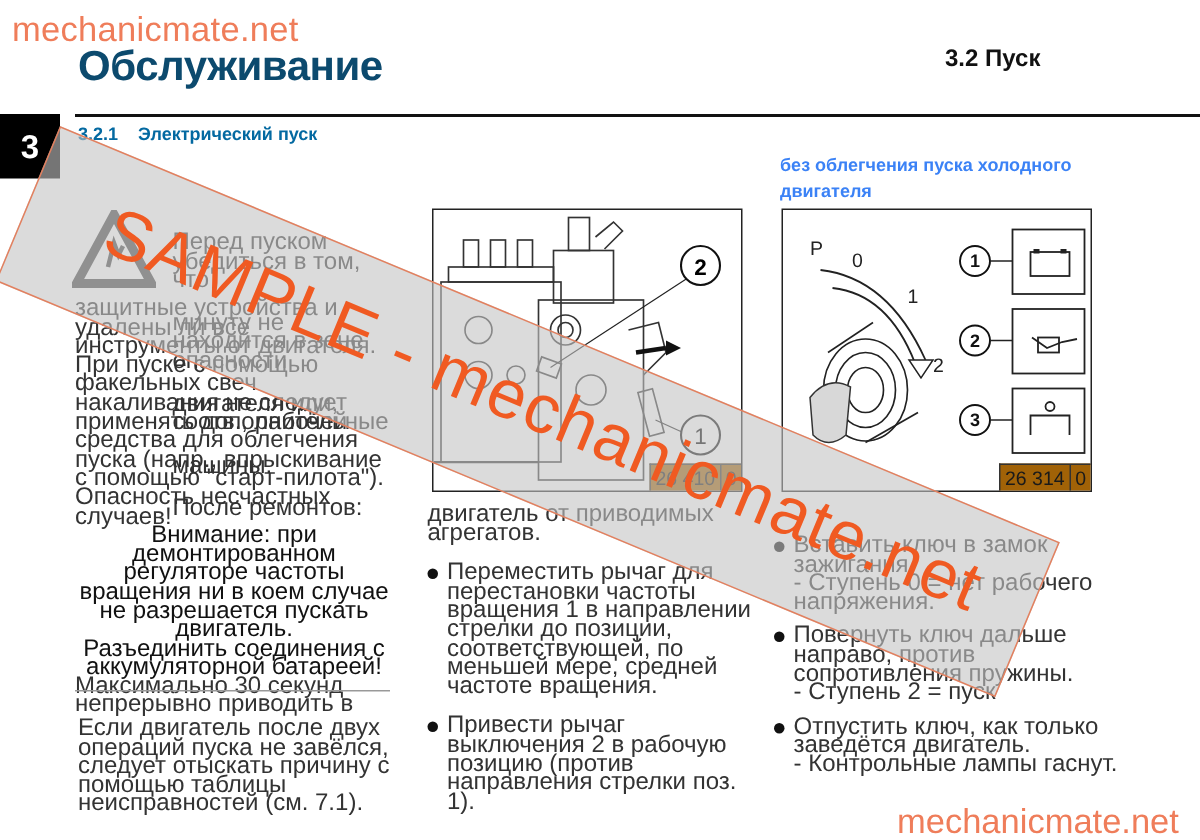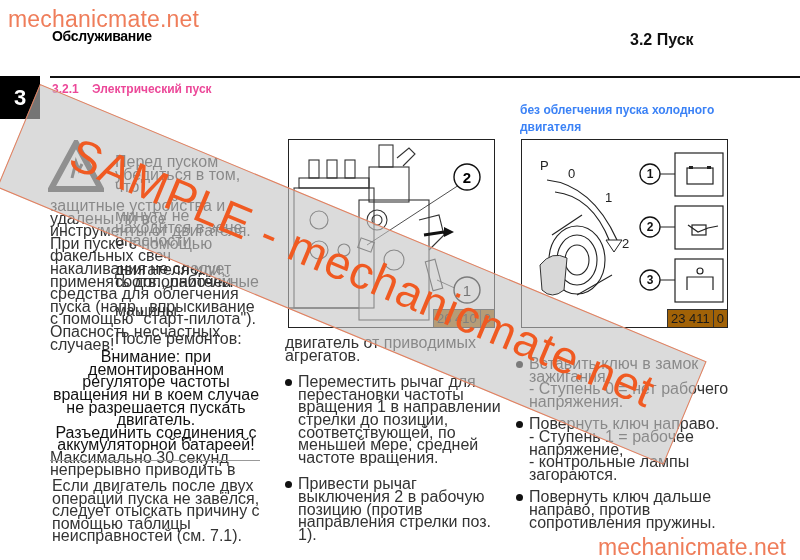--- a/index.html
+++ b/index.html
@@ -1,24 +1,24 @@
 <!DOCTYPE html>
 <html><head>
 <meta charset="utf-8">
 <style>
   html,body{margin:0;padding:0;}
   body{width:800px;height:560px;background:#ffffff;position:relative;overflow:hidden;font-family:"Liberation Sans",sans-serif;color:#1a1a1a;}
   .abs{position:absolute;}
   .wm-top{left:8px;top:6px;font-size:23px;color:#ef7d5a;letter-spacing:0.2px;}
   .wm-bottom{left:598px;top:534px;font-size:23px;color:#ef7d5a;}
-  .page-title{left:52px;top:28px;font-size:14px;font-weight:bold;color:#000000;letter-spacing:-0.3px;}
+  .page-title{left:52px;top:28px;font-size:28px;font-weight:bold;color:#0c4a6e;letter-spacing:-0.3px;}
   .section-title{left:630px;top:31px;font-size:16px;font-weight:bold;color:#111;}
   .rule{left:50px;top:76px;width:750px;height:2px;background:#111;}
   .chapter-tab{left:0;top:76px;width:40px;height:43px;background:#000;color:#fff;font-weight:bold;font-size:22px;display:flex;align-items:center;justify-content:center;}
-  .subsection{left:52px;top:82px;font-size:12px;font-weight:bold;color:#ec4899;}
+  .subsection{left:52px;top:82px;font-size:12px;font-weight:bold;color:#0369a1;}
   .subsection .num{margin-right:10px;}
   .warn-tri{left:48px;top:140px;width:56px;height:52px;}
   .txt{font-size:16px;line-height:12.6px;color:#333;}
   .col-l{left:50px;top:200px;width:212px;}
   .col-l-top{left:115px;top:140px;width:150px;}
   .col-l p, .col-m p, .col-r p{margin:0;}
   .bold{font-weight:normal;color:#111;text-align:center;}
   .sep-l{left:50px;top:460px;width:210px;height:1px;background:#999;}
   .col-l-bottom{left:52px;top:464px;width:212px;}
   .right-head{left:520px;top:102px;font-size:12px;font-weight:bold;color:#3b82f6;line-height:17px;width:220px;}
@@ -157,43 +157,43 @@
         <line x1="138" y1="87" x2="153" y2="87"></line>
         <line x1="138" y1="140" x2="153" y2="140"></line>
       </g>
     <g font-family="Liberation Sans, sans-serif" font-size="12" font-weight="bold" text-anchor="middle" fill="#111">
       <text x="128" y="38">1</text>
         <text x="128" y="91">2</text>
         <text x="128" y="144">3</text>
     </g>
   </svg>
   <div class="fig-id">
-      <span>23 411</span>
+      <span>26 314</span>
       <span>0</span>
     </div>
 </div>
 
 <div class="abs txt col-m">
   <p>двигатель от приводимых агрегатов.</p>
   <p class="bullet" style="margin-top:14px !important">Переместить рычаг для перестановки частоты вращения 1 в направлении стрелки до позиции, соответствующей, по меньшей мере, средней частоте вращения.</p>
   <p class="bullet" style="margin-top:14px !important">Привести рычаг выключения 2 в рабочую позицию (против направления стрелки поз. 1).</p>
 </div>
 
 <div class="abs txt col-r">
   <div class="bullet" style="margin-top:0">
     <p>Вставить ключ в замок зажигания.</p>
     <p>- Ступень 0 = нет рабочего напряжения.</p>
   </div>
   <div class="bullet" style="margin-top:12px">
-    <p>Повернуть ключ направо.</p>
-    <p>- Ступень 1 = рабочее напряжение,</p>
-    <p>- контрольные лампы загораются.</p>
+    <p>Повернуть ключ дальше направо, против сопротивления пружины.</p>
+    <p>- Ступень 2 = пуск</p>
   </div>
   <div class="bullet" style="margin-top:12px">
-    <p>Повернуть ключ дальше направо, против сопротивления пружины.</p>
+    <p>Отпустить ключ, как только заведётся двигатель.</p>
+    <p>- Контрольные лампы гаснут.</p>
   </div>
 </div>
 
 <div class="band-wrap">
   <div class="band2">
     <div class="sample-text">SAMPLE - mechanicmate.net</div>
   </div>
 </div>
 
 <div class="abs wm-bottom">mechanicmate.net</div>

